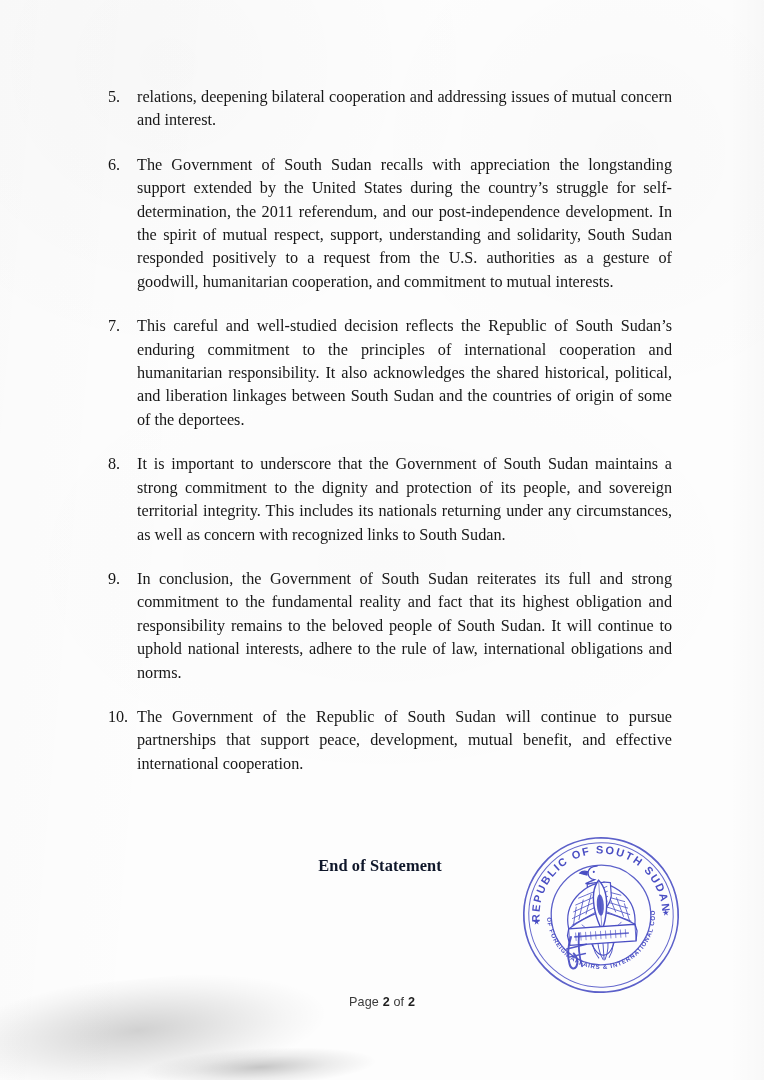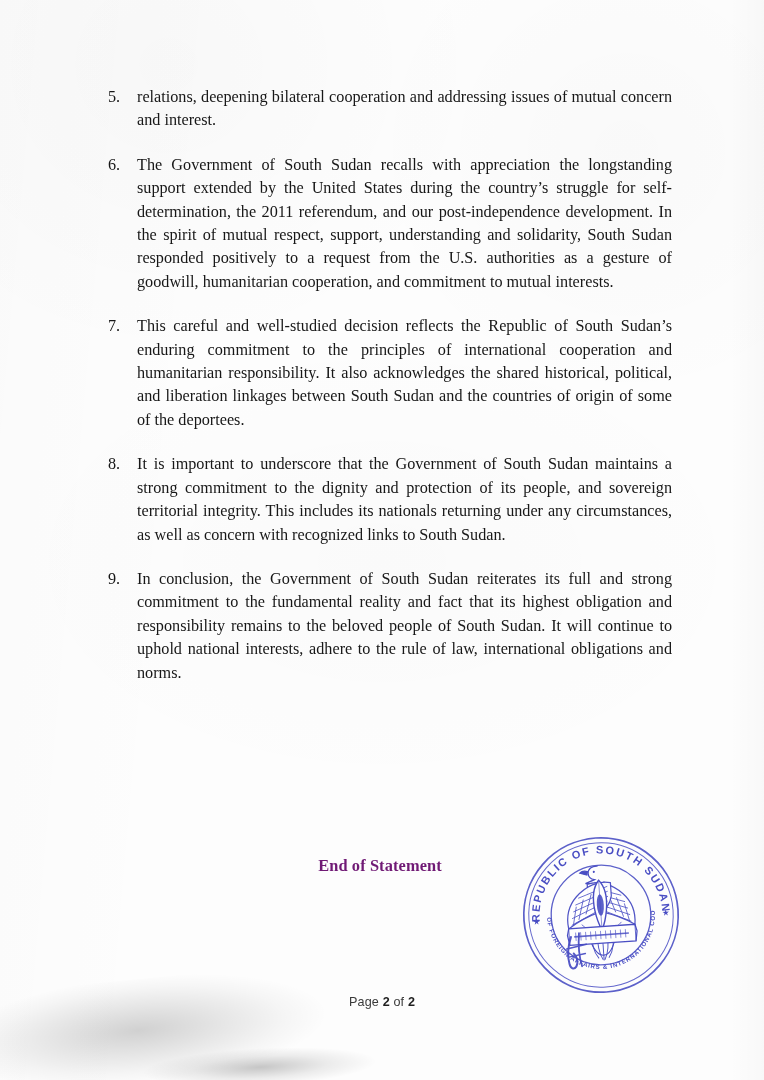--- a/index.html
+++ b/index.html
@@ -116,21 +116,21 @@
 
   
   #end-of-statement {
     position: absolute;
     left: 0;
     top: 856px;
     width: 764px;
     text-align: center;
     font-size: 16.4px;
     font-weight: bold;
-    color: #701a75;
+    color: #0f172a;
     letter-spacing: 0.1px;
   }
   #end-of-statement .eos-inner {
     display: inline-block;
     transform: translateX(-2px);
   }
 
   
   #footer {
     position: absolute;
@@ -185,20 +185,24 @@
       <li class="statement-item">
         <span class="num">8.</span>
         <span class="para">It is important to underscore that the Government of South Sudan maintains a strong commitment to the dignity and protection of its people, and sovereign territorial integrity. This includes its nationals returning under any circumstances, as well as concern with recognized links to South Sudan.</span>
       </li>
 
       <li class="statement-item">
         <span class="num">9.</span>
         <span class="para">In conclusion, the Government of South Sudan reiterates its full and strong commitment to the fundamental reality and fact that its highest obligation and responsibility remains to the beloved people of South Sudan. It will continue to uphold national interests, adhere to the rule of law, international obligations and   norms.</span>
       </li>
 
+      <li class="statement-item wide-num">
+        <span class="num">10.</span>
+        <span class="para">The Government of the Republic of South Sudan will continue to pursue partnerships that support peace, development, mutual benefit, and effective international cooperation.</span>
+      </li>
 
     </ol>
   </div>
 
   <div id="end-of-statement">
     <span class="eos-inner">End of Statement</span>
   </div>
 
   <div id="seal">
     <svg viewBox="0 0 200 200" xmlns="http://www.w3.org/2000/svg">

